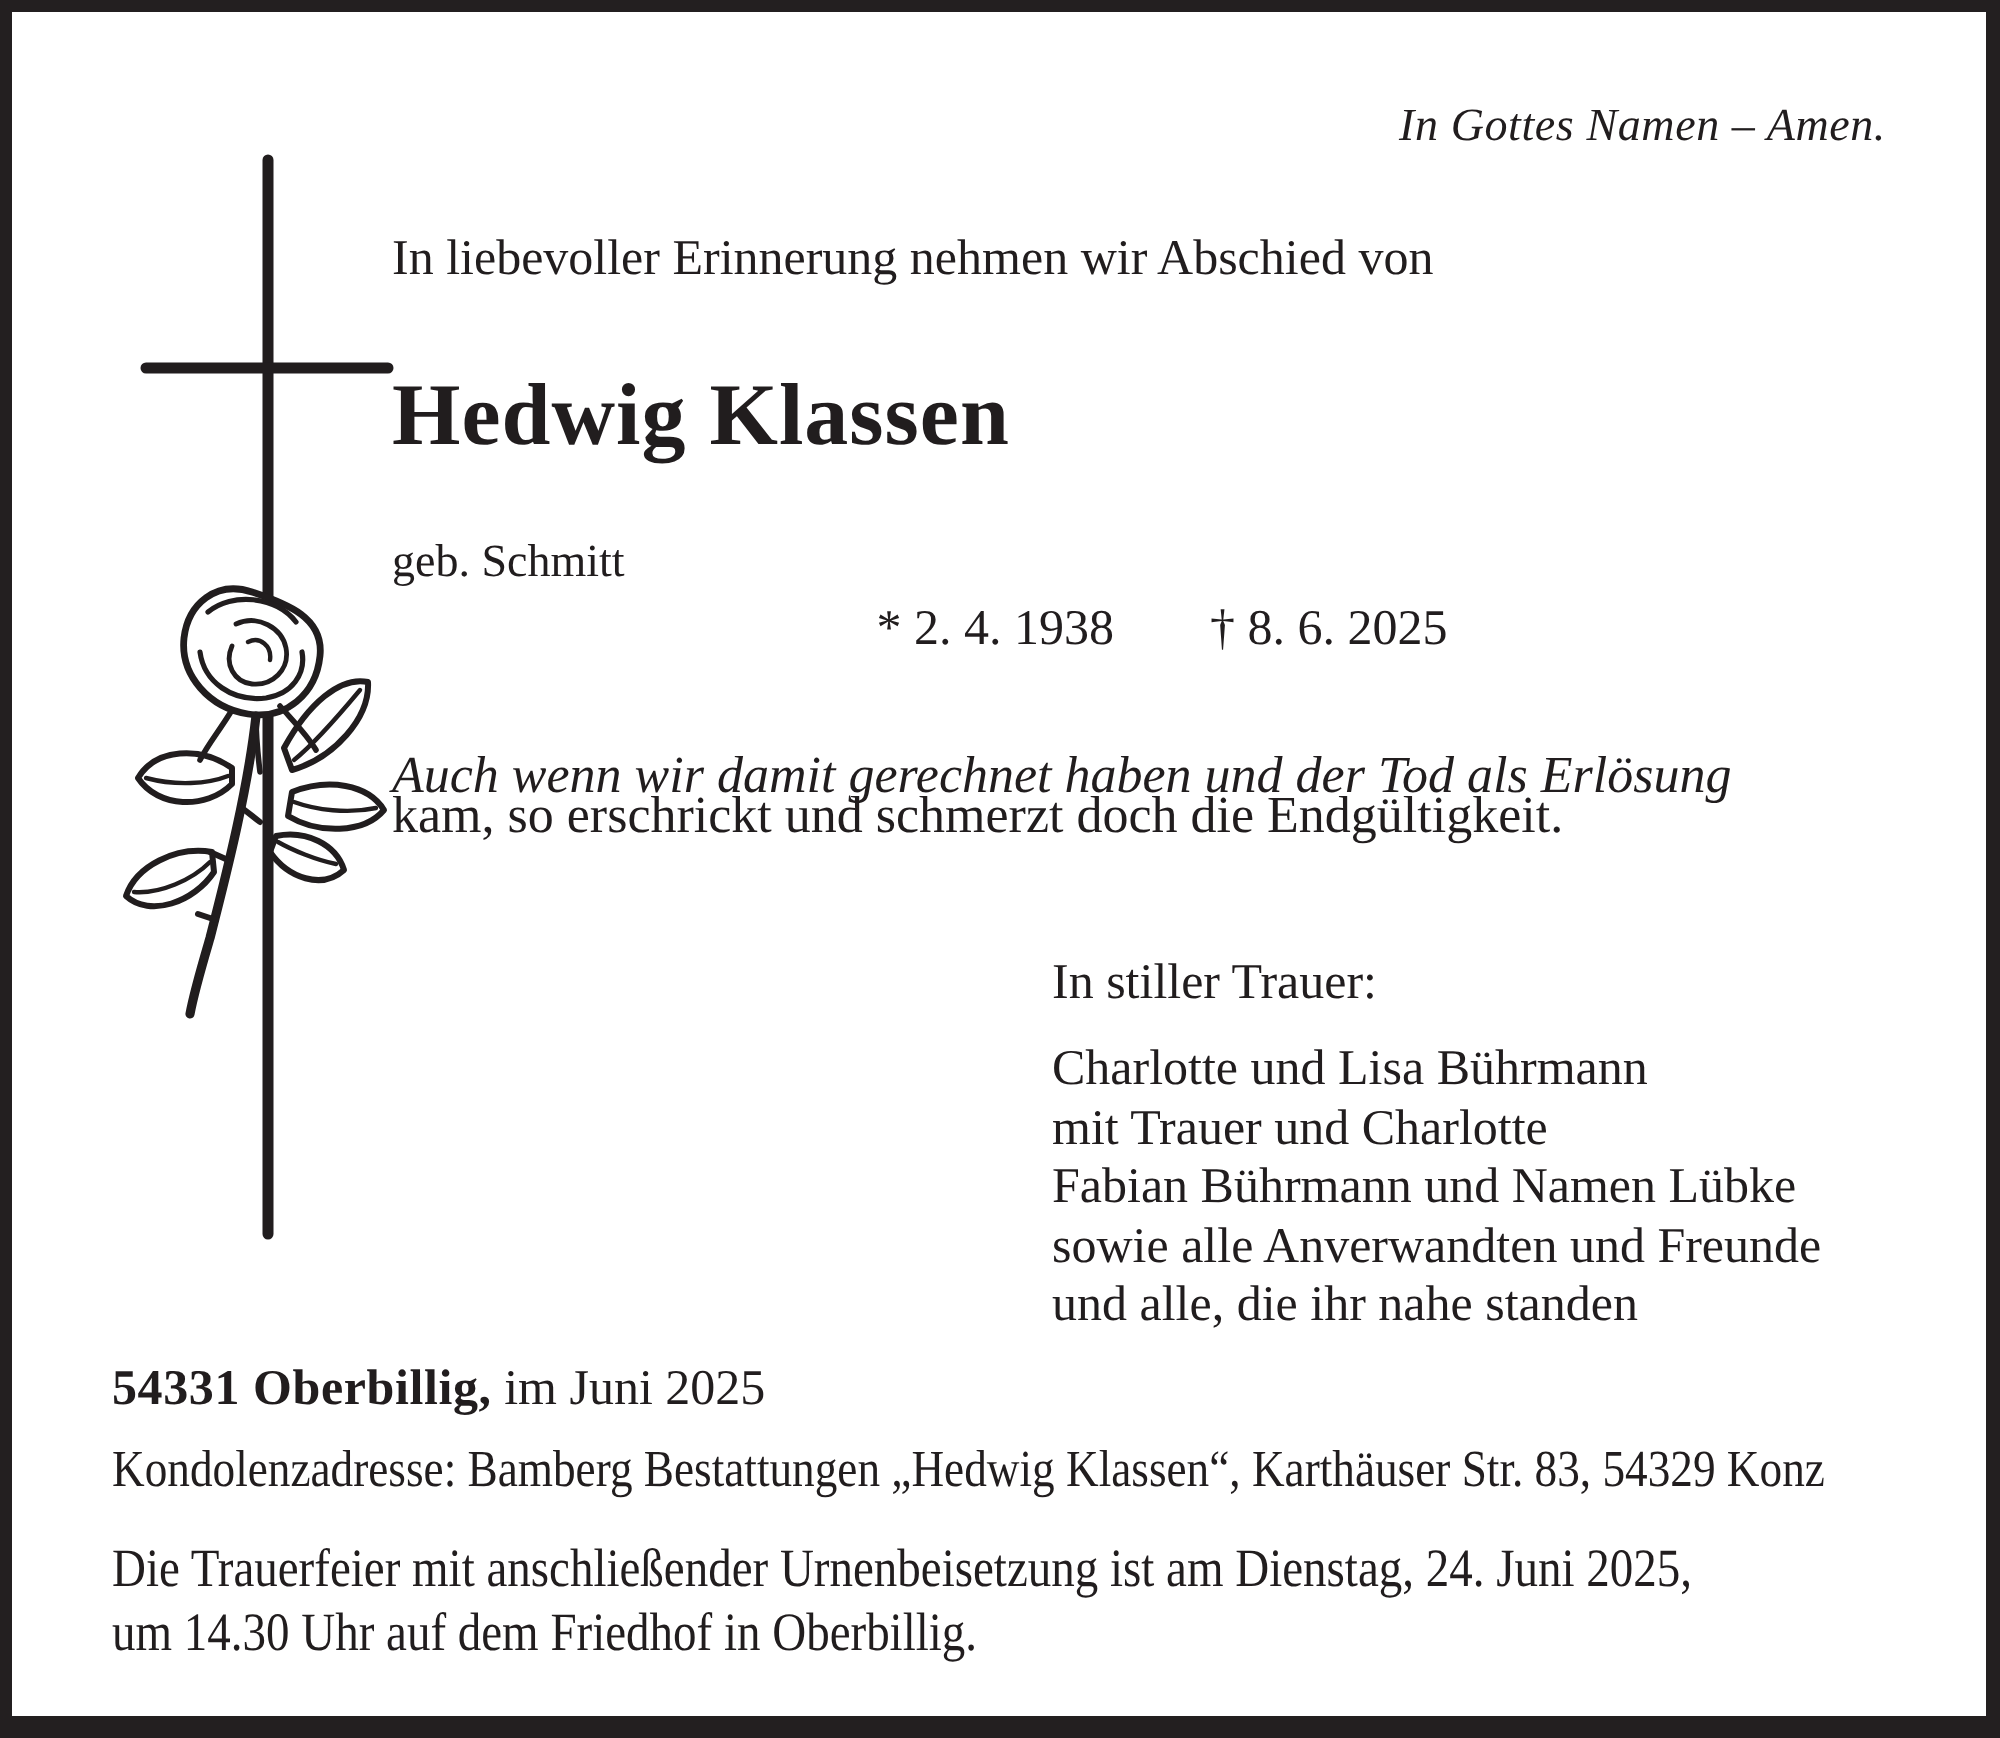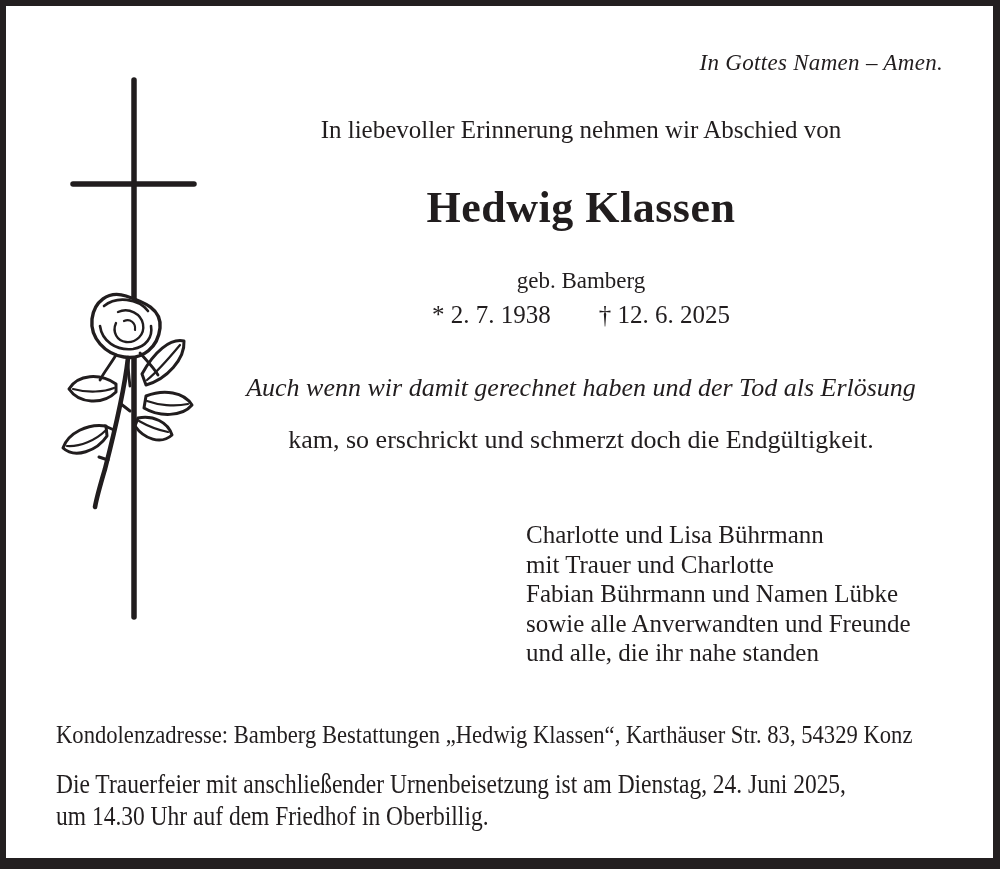--- a/index.html
+++ b/index.html
@@ -18,39 +18,38 @@
   .abs { position:absolute; }
   .motto {
     top:44px; right:50px;
     font-style:italic;
     font-size:23px;
     letter-spacing:0.3px;
     margin-left:36px;
   }
   .center-col {
     left:190px; width:770px;
-    text-align:center;
   }
   .intro { top:110px; font-size:25px; }
   .name {
     top:179px;
     font-size:44px;
     font-weight:bold;
     letter-spacing:0.5px;
     line-height:1.05;
   }
   .maiden { top:262px; font-size:23px; }
   .dates {
     top:295px;
     font-size:25px;
     display:flex; justify-content:center; gap:48px;
   }
   .verse { font-size:26px; line-height:31px; }
   .verse1 { top:366px;font-style:italic; }
-  .verse2 { top:418px;font-family:Liberation Serif, serif; }
+  .verse2 { top:386px;font-family:Liberation Serif, serif; }
   .trauer-block { left:520px; font-size:25px; }
   .trauer-header { top:472px; }
   .mourner { line-height:29.6px; }
   .m0 { top:514px; } .m1 { top:543.6px; } .m2 { top:573.2px; }
   .m3 { top:602.8px;font-family:Liberation Serif, serif; } .m4 { top:632.4px; }
   .place-line { left:50px; top:675px; font-size:25px; }
   .place-line b { letter-spacing:0.3px; }
   .condensed { transform-origin:left top; }
   .condolence {
     left:50px; top:714px;
@@ -100,36 +99,40 @@
     <path d="M80,344 C95,341 110,348 114,361 C103,371 86,365 77,352 Z" stroke-width="3"></path>
     <path d="M110,358 C100,356 88,351 81,347" stroke-width="2.2"></path>
   </svg>
 
   <div class="abs motto">In Gottes Namen – Amen.</div>
 
   <div class="abs center-col intro">In liebevoller Erinnerung nehmen wir Abschied von</div>
 
   <div class="abs center-col name">Hedwig Klassen</div>
 
-  <div class="abs center-col maiden">geb. Bamberg</div>
+  <div class="abs center-col maiden">geb. Schmitt</div>
 
   <div class="abs center-col dates">
-    <span>* 2. 7. 1938</span>
-    <span>† 12. 6. 2025</span>
+    <span>* 2. 4. 1938</span>
+    <span>† 8. 6. 2025</span>
   </div>
 
   <div class="abs center-col verse verse1">Auch wenn wir damit gerechnet haben und der Tod als Erlösung</div>
   <div class="abs center-col verse verse2">kam, so erschrickt und schmerzt doch die Endgültigkeit.</div>
 
+  <div class="abs trauer-block trauer-header">In stiller Trauer:</div>
 
   <div class="abs trauer-block mourner m0">Charlotte und Lisa Bührmann</div>
   <div class="abs trauer-block mourner m1">mit Trauer und Charlotte</div>
   <div class="abs trauer-block mourner m2">Fabian Bührmann und Namen Lübke</div>
   <div class="abs trauer-block mourner m3">sowie alle Anverwandten und Freunde</div>
   <div class="abs trauer-block mourner m4">und alle, die ihr nahe standen</div>
 
+  <div class="abs place-line">
+    <b>54331 Oberbillig,</b><span> im Juni 2025</span>
+  </div>
 
   <div class="abs condolence condensed">Kondolenzadresse: Bamberg Bestattungen „Hedwig Klassen“, Karthäuser Str. 83, 54329 Konz</div>
 
   <div class="abs funeral funeral1 condensed">Die Trauerfeier mit anschließender Urnenbeisetzung ist am Dienstag, 24. Juni 2025,</div>
   <div class="abs funeral funeral2 condensed">um 14.30 Uhr auf dem Friedhof in Oberbillig.</div>
 
 </div>
 
 </body></html>

